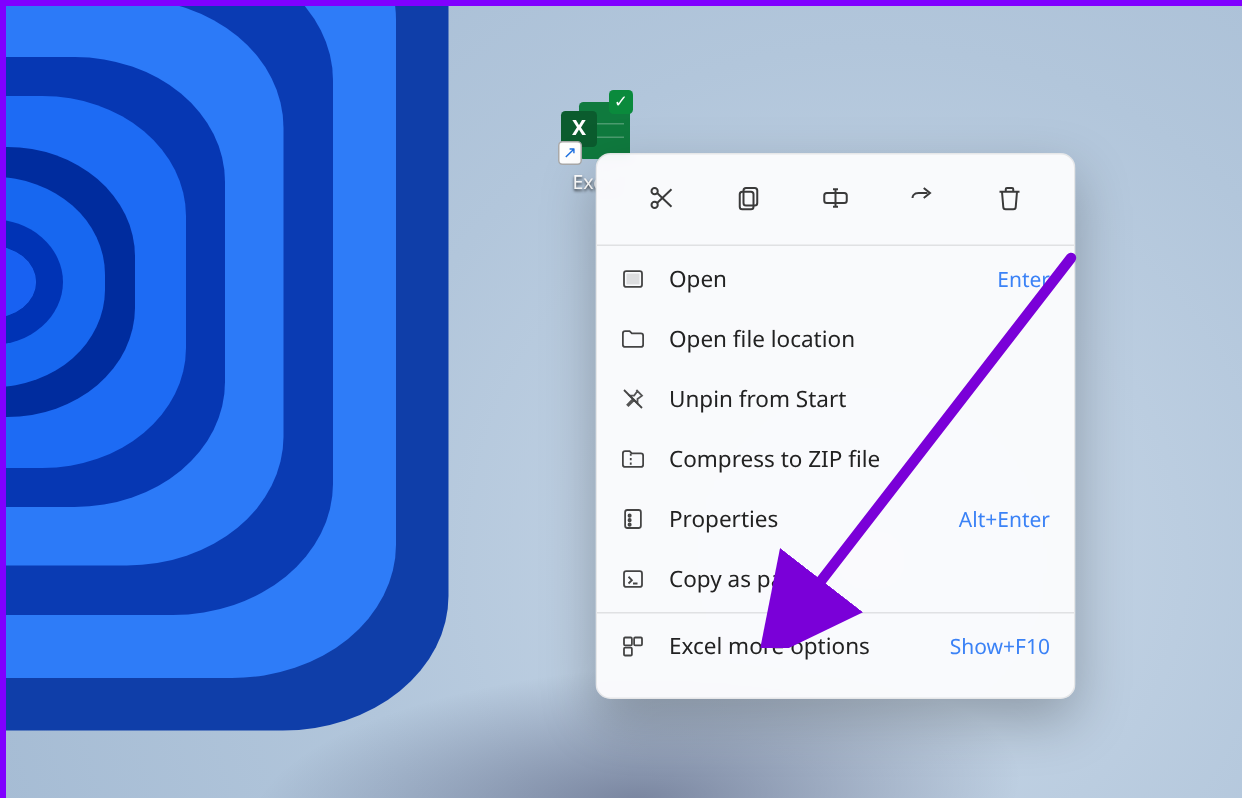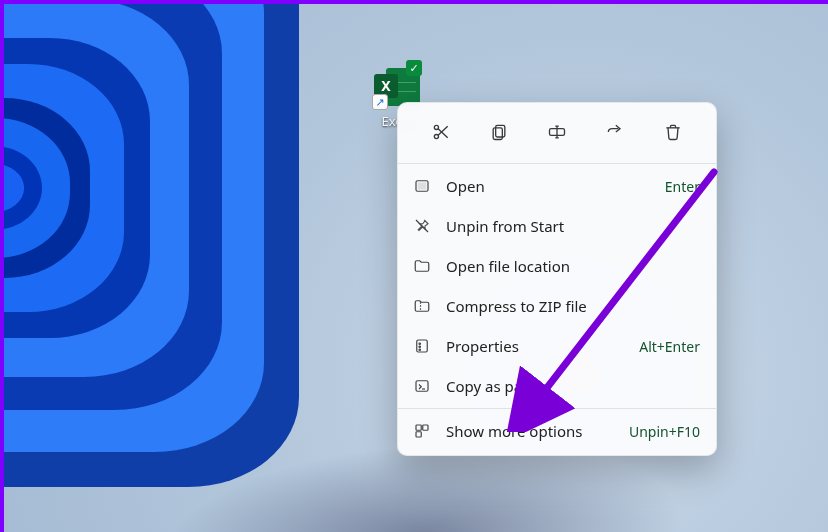--- a/index.html
+++ b/index.html
@@ -115,21 +115,21 @@
   
   .context-menu {
     position:absolute;
     left: 393px;
     top: 98px;
     width: 320px;
     background: rgba(251,251,253,0.97);
     border: 1px solid rgba(0,0,0,0.08);
     border-radius: 10px;
     box-shadow: 0 14px 36px rgba(0,0,0,0.25);
-    padding: 6px 0 4px 0;
+    padding: 6px 0 14px 0;
     backdrop-filter: blur(2px);
   }
   .cm-actions{
     display:flex;
     justify-content: space-around;
     align-items:center;
     padding: 8px 14px 10px 14px;
   }
   .cm-action{
     width:40px;height:34px;
@@ -148,21 +148,21 @@
     height:40px;
     padding: 0 16px 0 14px;
     gap: 14px;
   }
   .cm-icon{
     width:20px;height:20px;flex:0 0 20px;
     display:flex;align-items:center;justify-content:center;
     color:#444;
   }
   .cm-label{ flex:1 1 auto; font-size:15px; color:#222; }
-  .cm-accel{ color:#14532d; font-size:14px; }
+  .cm-accel{ color:#3b82f6; font-size:14px; }
 
   
   .anno-arrow{
     position:absolute;
     left:500px; top:148px;
     width:230px; height:280px;
     pointer-events:none;
   }
 </style>
 </head>
@@ -244,35 +244,35 @@
       </svg>
     </span>
     <span class="cm-label">Open</span>
     <span class="cm-accel">Enter</span>
   </div>
 
 
   <div class="cm-item">
     <span class="cm-icon">
       <svg width="18" height="18" viewBox="0 0 24 24" fill="none" stroke="currentColor" stroke-width="1.6">
+        <path d="M3 7a2 2 0 0 1 2-2h4l2 2h8a2 2 0 0 1 2 2v8a2 2 0 0 1-2 2H5a2 2 0 0 1-2-2V7z"></path>
+      </svg>
+    </span>
+    <span class="cm-label">Open file location</span>
+    <span class="cm-accel"></span>
+  </div>
+
+  <div class="cm-item">
+    <span class="cm-icon">
+      <svg width="18" height="18" viewBox="0 0 24 24" fill="none" stroke="currentColor" stroke-width="1.6">
         <path d="M15 4l5 5-4 3 0 4-3-3-5 5-1-1 5-5-3-3 4 0 3-4z" opacity=".9"></path>
         <line x1="4" y1="4" x2="20" y2="20"></line>
       </svg>
     </span>
     <span class="cm-label">Unpin from Start</span>
-    <span class="cm-accel"></span>
-  </div>
-
-  <div class="cm-item">
-    <span class="cm-icon">
-      <svg width="18" height="18" viewBox="0 0 24 24" fill="none" stroke="currentColor" stroke-width="1.6">
-        <path d="M3 7a2 2 0 0 1 2-2h4l2 2h8a2 2 0 0 1 2 2v8a2 2 0 0 1-2 2H5a2 2 0 0 1-2-2V7z"></path>
-      </svg>
-    </span>
-    <span class="cm-label">Open file location</span>
     <span class="cm-accel"></span>
   </div>
 
   <div class="cm-item">
     <span class="cm-icon">
       <svg width="18" height="18" viewBox="0 0 24 24" fill="none" stroke="currentColor" stroke-width="1.6">
         <path d="M3 7a2 2 0 0 1 2-2h4l2 2h8a2 2 0 0 1 2 2v8a2 2 0 0 1-2 2H5a2 2 0 0 1-2-2V7z"></path>
         <path d="M10 7v10" stroke-dasharray="2 2"></path>
       </svg>
     </span>
@@ -310,22 +310,22 @@
   <div class="cm-item">
     <span class="cm-icon">
       <svg width="18" height="18" viewBox="0 0 24 24" fill="none" stroke="currentColor" stroke-width="1.6">
         <rect x="4" y="4" width="7" height="7" rx="1"></rect>
           <rect x="13" y="4" width="7" height="7" rx="1"></rect>
         <rect x="4" y="13" width="7" height="7" rx="1"></rect>
           <path d="M16 13v7M13 16h7" stroke-opacity=".0"></path>
         <path d="M17 13l4 4M21 13l-4 4" stroke-opacity=".0"></path>
       </svg>
     </span>
-    <span class="cm-label">Show more options</span>
-    <span class="cm-accel">Unpin+F10</span>
+    <span class="cm-label">Excel more options</span>
+    <span class="cm-accel">Show+F10</span>
   </div>
 </div>
 
 <svg class="anno-arrow" viewBox="0 0 230 280">
   <defs>
     <marker id="ah" markerWidth="10" markerHeight="10" refX="6" refY="5" orient="auto">
       <path d="M0,0 L10,5 L0,10 z" fill="#7a00d8"></path>
     </marker>
   </defs>
   <line x1="210" y1="20" x2="18" y2="268" stroke="#7a00d8" stroke-width="7" marker-end="url(#ah)" stroke-linecap="round"></line>

